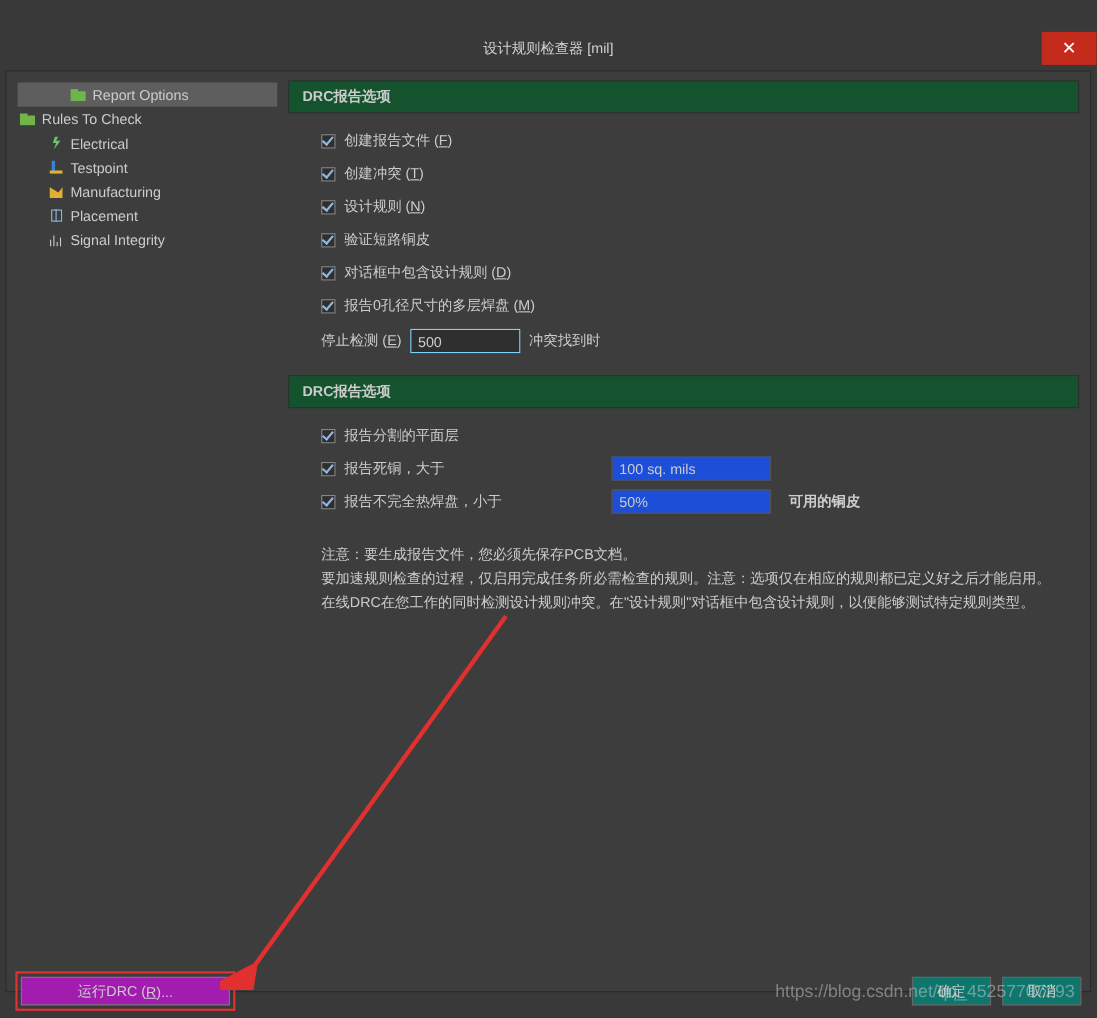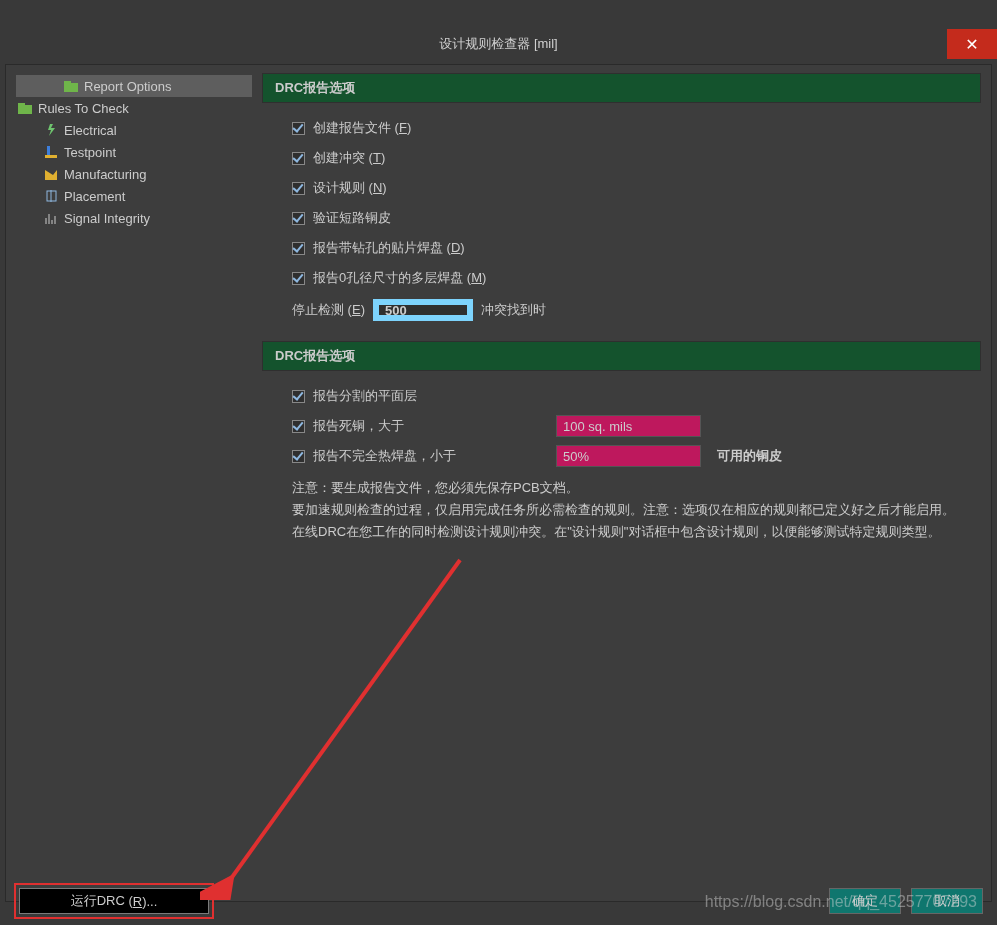--- a/index.html
+++ b/index.html
@@ -20,29 +20,29 @@
 .content { flex: 1; padding: 8px 10px 4px 6px; color: #cccccc; font-size: 13px; }
 .section-header { background: #14532d; padding: 5px 12px; font-weight: bold; font-size: 13px; border: 1px solid #2f2f2f; }
 .section-body { padding: 10px 10px 14px 30px; }
 .check-row { display: flex; align-items: center; height: 30px; gap: 8px; }
 .chk { width: 13px; height: 13px; background: #2f2f2f; border: 1px solid #888; display: inline-flex; align-items: center; justify-content: center; position: relative; cursor: pointer; }
 .chk::after { content: ""; position: absolute; left: 2px; top: -1px; width: 4px; height: 8px; border: solid #8fb8e0; border-width: 0 2px 2px 0; transform: rotate(40deg); }
 .u { text-decoration: underline; }
 
 .stop-row { display: flex; align-items: center; gap: 8px; padding-left: 0px; height: 34px; }
 .stop-row .lbl { margin-right: 0; }
-.num-input { background: #2f2f2f; border: 6px solid #7dd3fc; color: #ccc; width: 100px; height: 22px; padding: 0 6px; font-size: 13px; font-weight: bold; }
-.txt-input { background: #be185d; border: 1px solid #555; color: #ccc; width: 145px; height: 22px; padding: 0 6px; font-size: 13px; margin-left: 6px; }
-
-.note { padding: 0 0 0 0px; line-height: 22px; margin-top: 6px; }
+.num-input { background: #2f2f2f; border: 1px solid #7dd3fc; color: #ccc; width: 100px; height: 22px; padding: 0 6px; font-size: 13px; }
+.txt-input { background: #1d4ed8; border: 1px solid #555; color: #ccc; width: 145px; height: 22px; padding: 0 6px; font-size: 13px; margin-left: 6px; }
+
+.note { padding: 0 0 0 0px; line-height: 22px; margin-top: 22px; }
 
 .bottom-bar { position: absolute; left: 0; right: 0; bottom: 0; height: 48px; display: flex; align-items: center; padding: 0 14px; }
 .run-wrap { border: 2px solid #e03030; padding: 3px; }
 .btn { background: #0f766e; border: 1px solid #666; color: #ccc; height: 26px; padding: 0 22px; font-size: 13px; cursor: pointer; display: inline-flex; align-items: center; justify-content: center; }
-.btn.run { width: 190px; background: #000000; border: 1px solid #7a7a7a; }
+.btn.run { width: 190px; background: #a21caf; border: 1px solid #7a7a7a; }
 .spacer { flex: 1; }
 
 .watermark { position: absolute; right: 20px; bottom: 14px; color: rgba(220,220,220,0.45); font-size: 16px; pointer-events: none; }
 
 .arrow-svg { position: absolute; left: 200px; top: 540px; pointer-events: none; }
 
 .row-val { display: flex; align-items: center; height: 30px; gap: 8px; }
 .row-val .left { display: flex; align-items: center; gap: 8px; width: 250px; }
 .trail { margin-left: 8px; font-weight: bold; }
 </style>
@@ -137,21 +137,21 @@
       <div class="check-row">
         <span class="chk"></span>
         <span><span>设计规则 (</span><span class="u">N</span><span>)</span></span>
       </div>
       <div class="check-row">
         <span class="chk"></span>
         <span>验证短路铜皮</span>
       </div>
       <div class="check-row">
         <span class="chk"></span>
-        <span><span>报告带钻孔的贴片焊盘 (</span><span class="u">D</span><span>)</span></span>
+        <span><span>对话框中包含设计规则 (</span><span class="u">D</span><span>)</span></span>
       </div>
       <div class="check-row">
         <span class="chk"></span>
         <span><span>报告0孔径尺寸的多层焊盘 (</span><span class="u">M</span><span>)</span></span>
       </div>
       <div class="stop-row">
         <span class="lbl"><span>停止检测 (</span><span class="u">E</span><span>)</span></span>
         <input class="num-input" value="500" style="">
         <span>冲突找到时</span>
       </div>

